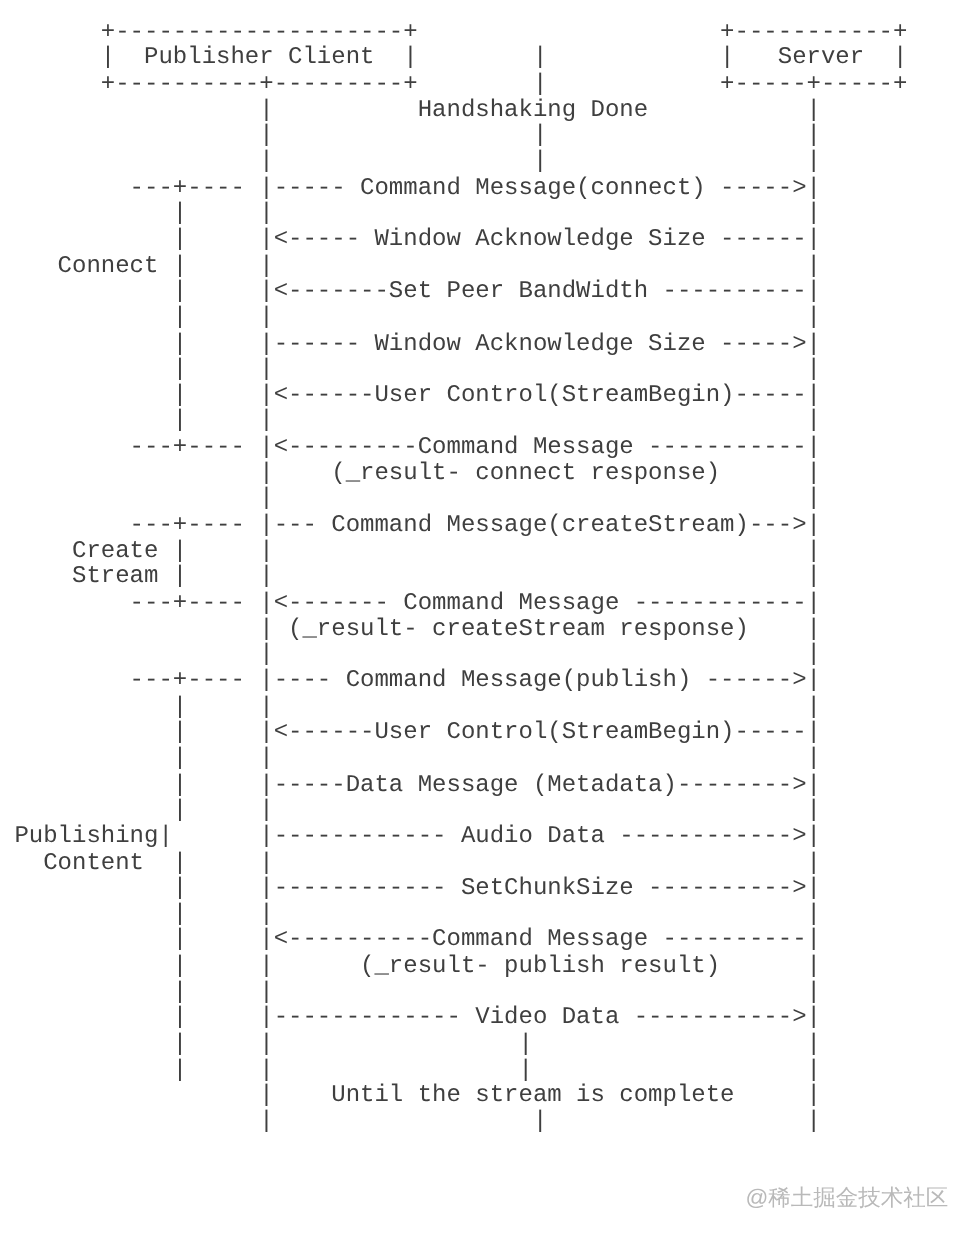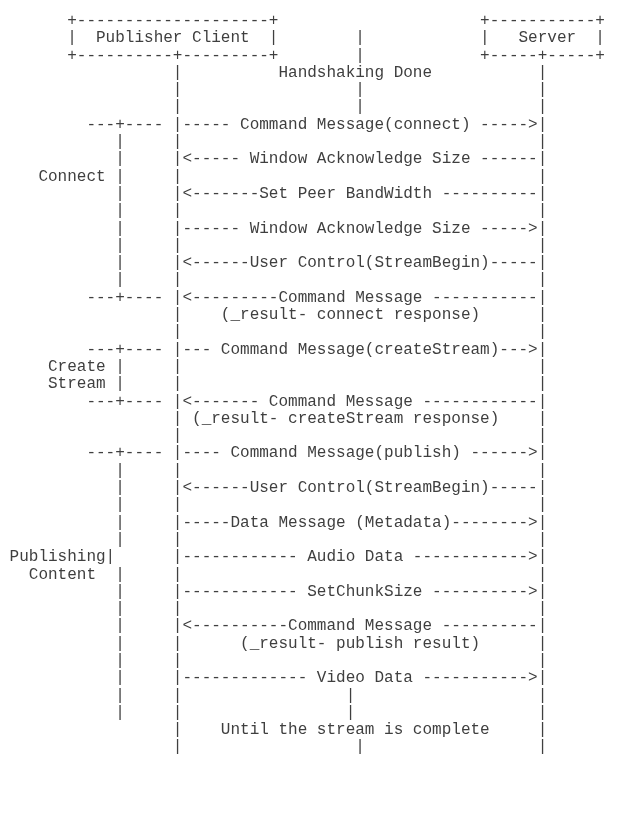--- a/index.html
+++ b/index.html
@@ -82,13 +82,14 @@
             |     |------------ SetChunkSize ----------&gt;|
             |     |                                     |
             |     |&lt;----------Command Message ----------|
             |     |      (_result- publish result)      |
             |     |                                     |
             |     |------------- Video Data -----------&gt;|
             |     |                 |                   |
             |     |                 |                   |
                   |    Until the stream is complete     |
                   |                  |                  |</pre>
+  <div class="watermark">@稀土掘金技术社区</div>
 </div>
 
 </body></html>

